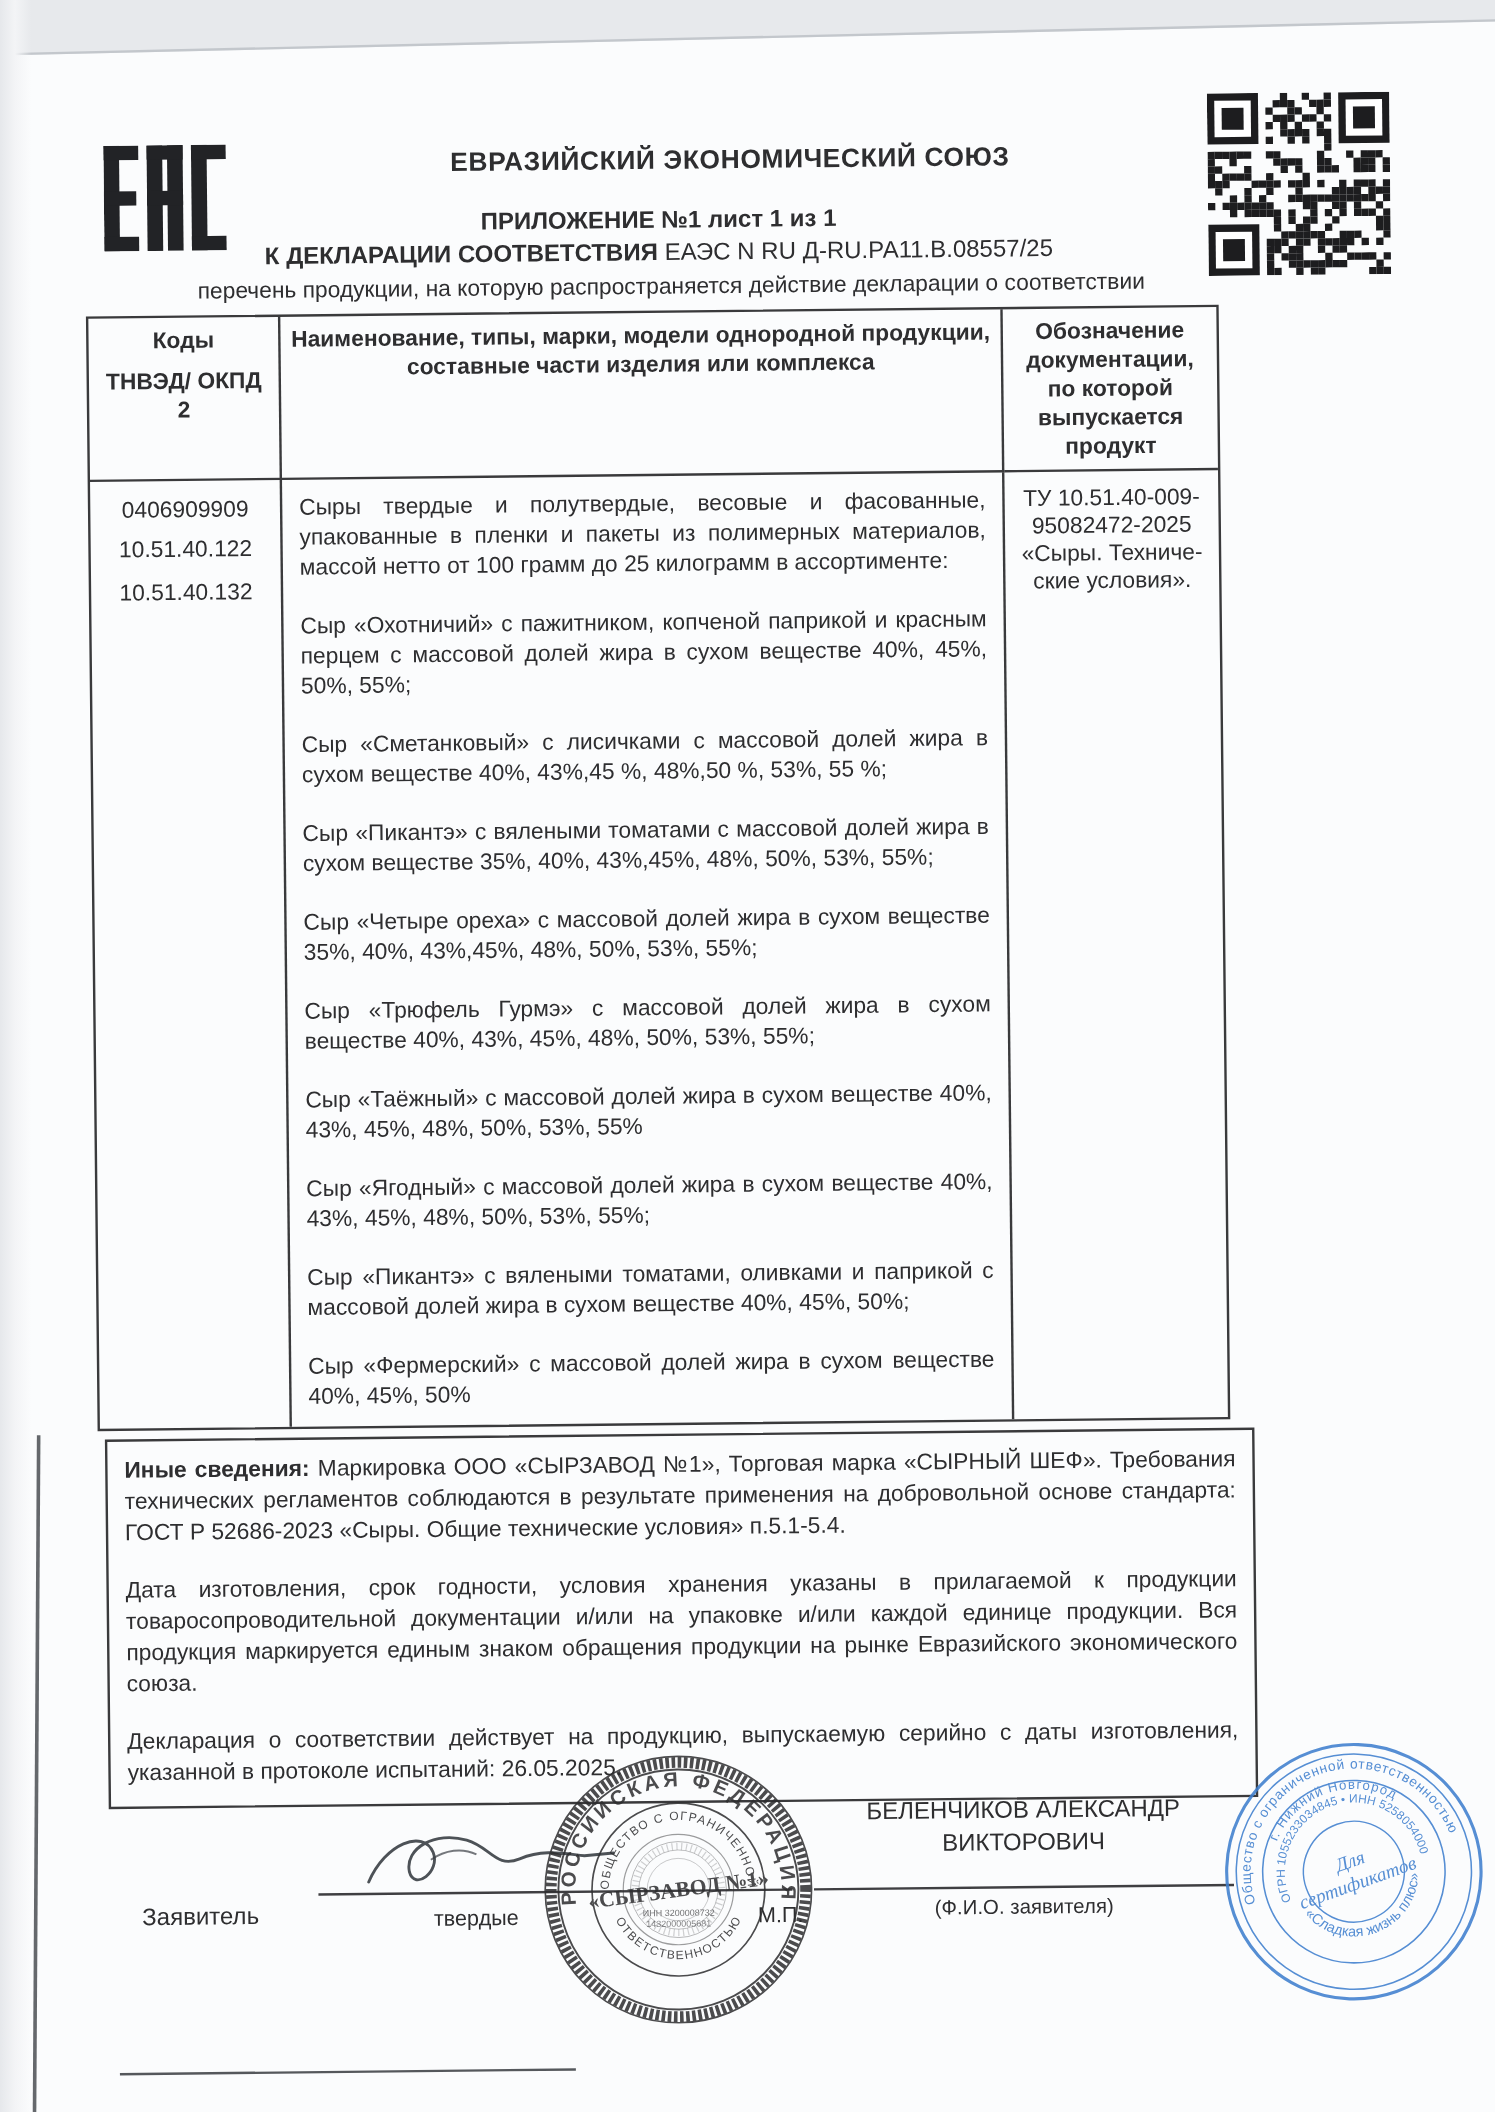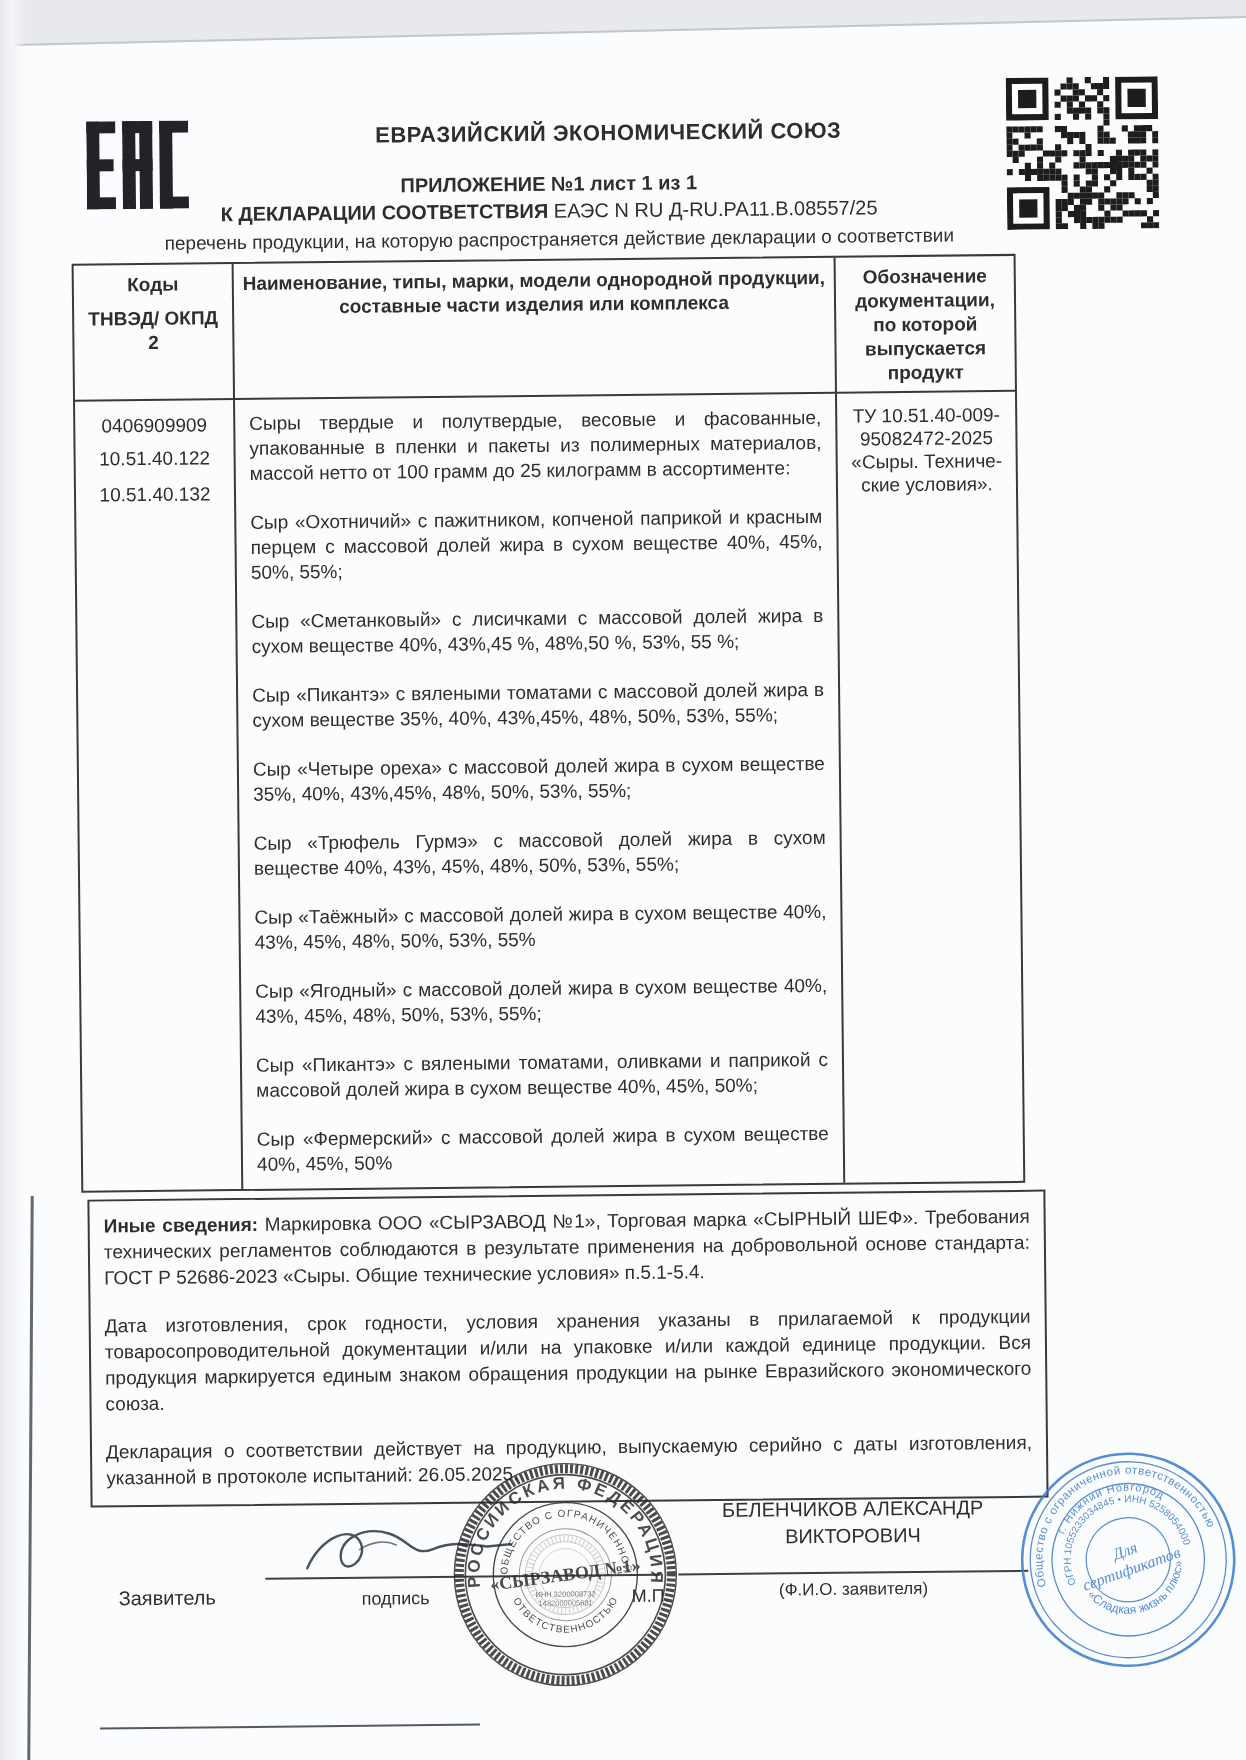--- a/index.html
+++ b/index.html
@@ -378,21 +378,21 @@
 
   <div class="abs info">
     <p><b>Иные сведения:</b> <span>Маркировка ООО «СЫРЗАВОД №1», Торговая марка «СЫРНЫЙ ШЕФ». Требования технических регламентов соблюдаются в результате применения на добровольной основе стандарта: ГОСТ Р 52686-2023 «Сыры. Общие технические условия» п.5.1-5.4.</span></p>
     <p>Дата изготовления, срок годности, условия хранения указаны в прилагаемой к продукции товаросопроводительной документации и/или на упаковке и/или каждой единице продукции. Вся продукция маркируется единым знаком обращения продукции на рынке Евразийского экономического союза.</p>
     <p>Декларация о соответствии действует на продукцию, выпускаемую серийно с даты изготовления, указанной в протоколе испытаний: 26.05.2025.</p>
   </div>
 
   <div class="abs rule rule-left"></div>
   <div class="abs rule rule-right"></div>
   <div class="abs lbl-applicant">Заявитель</div>
-  <div class="abs lbl-sign">подпись</div>
+  <div class="abs lbl-sign">твердые</div>
   <div class="abs lbl-mp">М.П.</div>
   <div class="abs ctr name">БЕЛЕНЧИКОВ АЛЕКСАНДР ВИКТОРОВИЧ</div>
   <div class="abs ctr lbl-fio">(Ф.И.О. заявителя)</div>
   <div class="abs rule-bottom rule"></div>
 
   <div class="abs sig-svg">
     <svg width="215" height="90" viewBox="0 0 215 90">
       <path d="M6,62 C20,30 52,18 60,38 C66,54 44,70 40,54 C36,34 62,20 88,28 C108,34 112,52 132,44 C152,36 168,40 186,42 L210,40" fill="none" stroke="#3a3f45" stroke-width="2.4" stroke-linecap="round" opacity=".9"></path>
       <path d="M58,44 C70,36 84,34 96,40" fill="none" stroke="#3a3f45" stroke-width="1.6" opacity=".7"></path>
     </svg>

